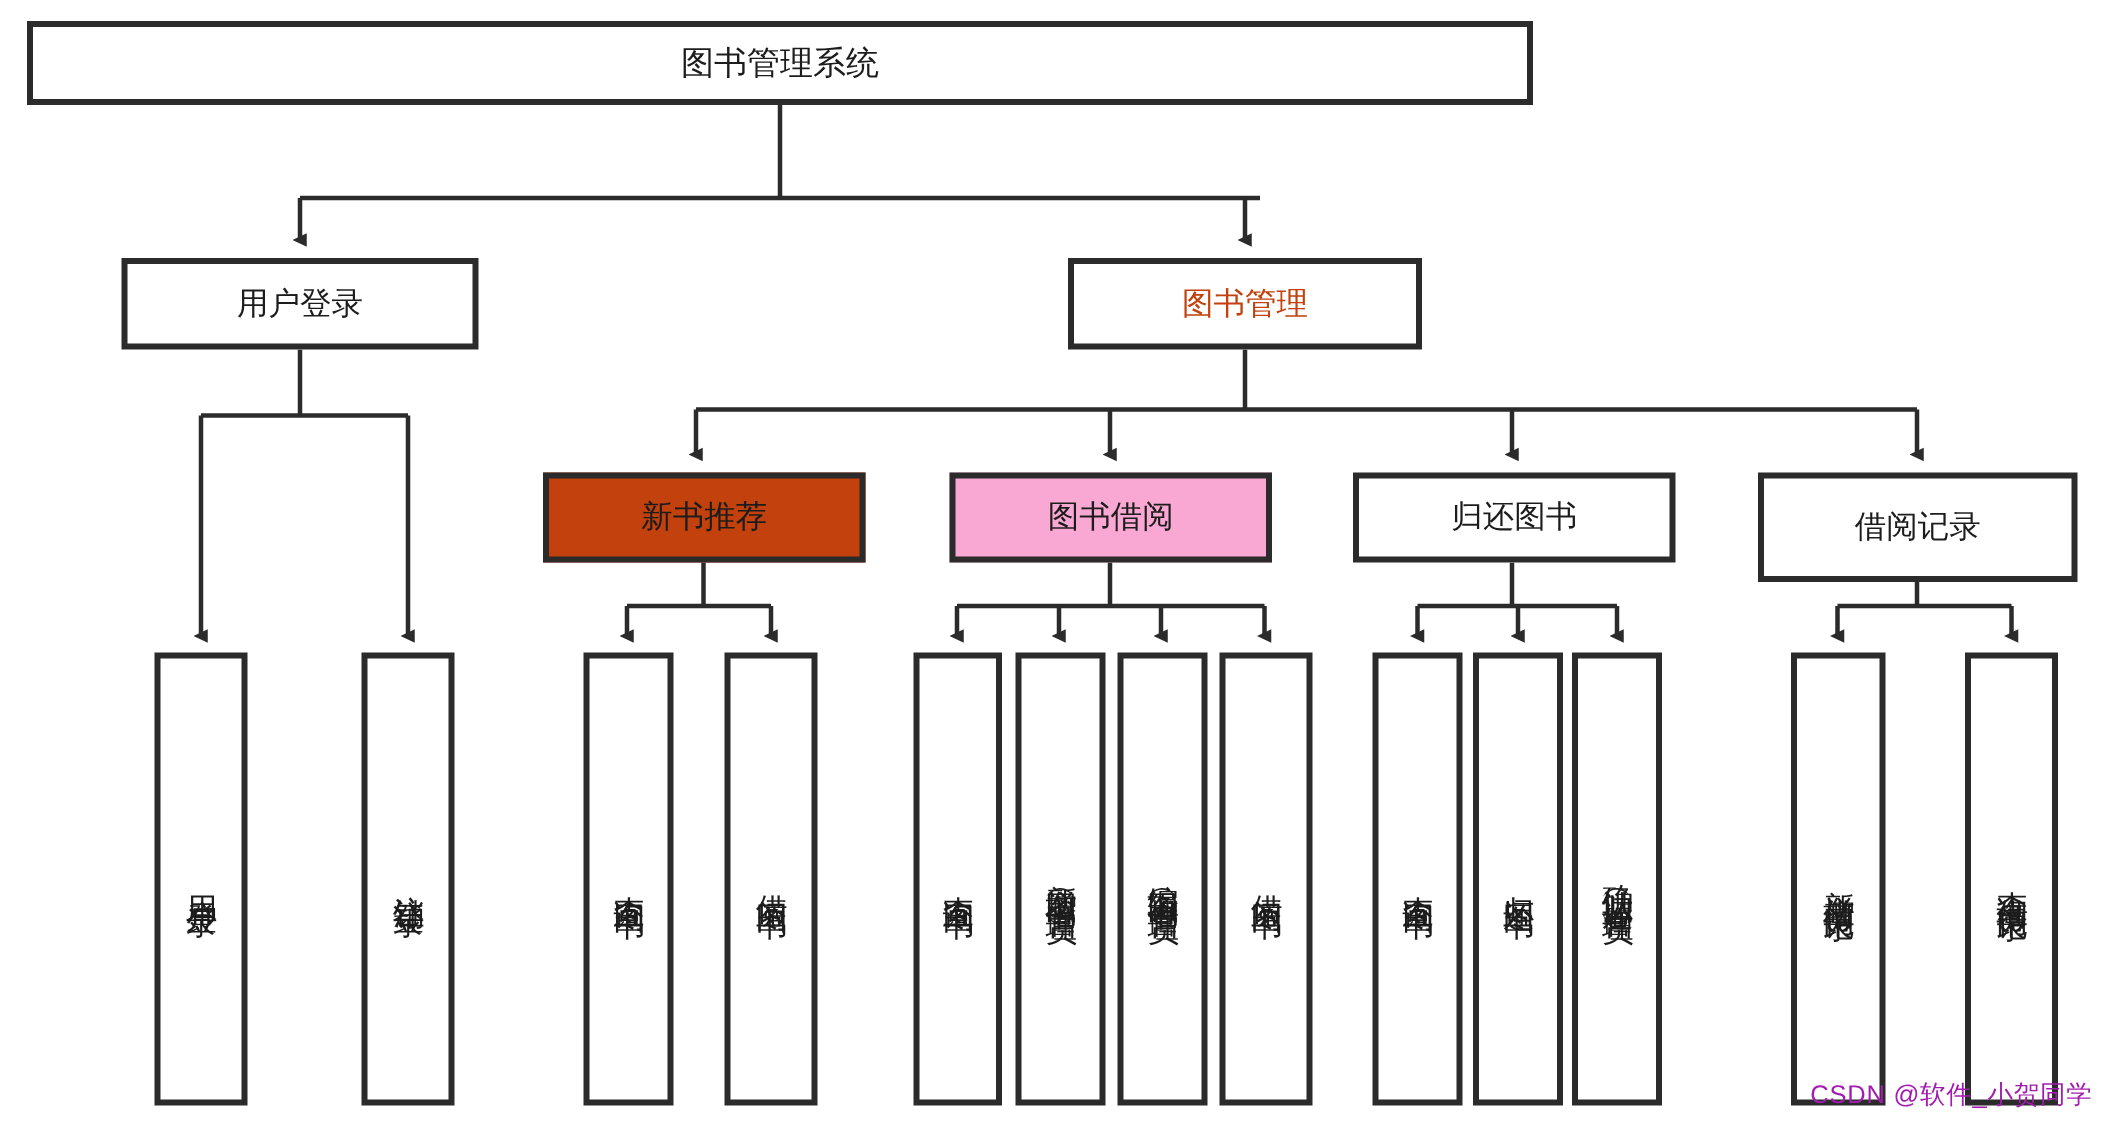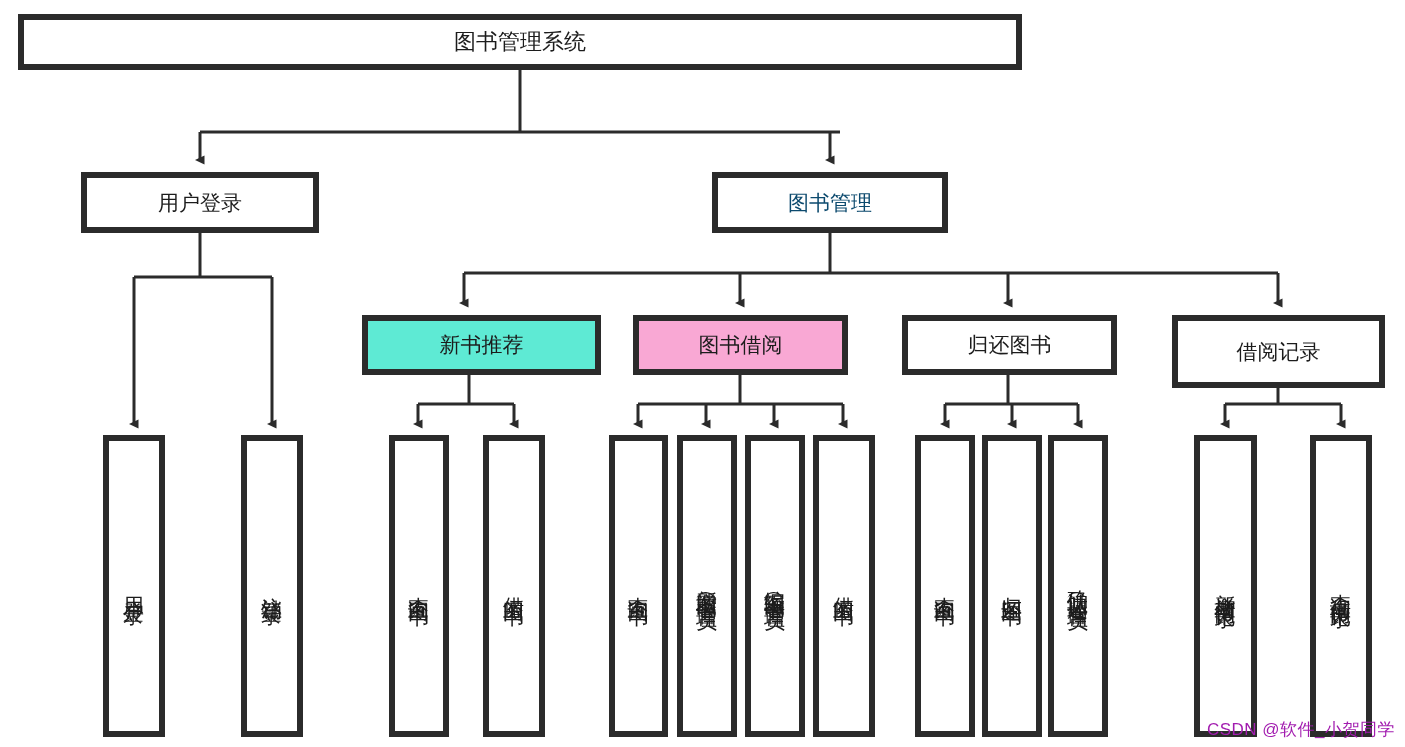--- a/index.html
+++ b/index.html
@@ -21,21 +21,21 @@
     position: absolute;
     left: 0;
     top: 0;
     width: 1405px;
     height: 747px;
   }
   .node {
     position: absolute;
     box-sizing: border-box;
     background: #ffffff;
-    border: 6px solid #eab308;
+    border: 4px solid #eab308;
     display: flex;
     align-items: center;
     justify-content: center;
     z-index: 2;
   }
   .node .label {
     color: #1c1c1c;
     text-align: center;
     line-height: 1.12;
     white-space: nowrap;
@@ -124,24 +124,24 @@
   </svg>
 
   <div class="node horiz root" style="left: 18px; top: 14px; width: 1004px; height: 56px; border-color: rgb(43, 43, 43); background: rgb(255, 255, 255);">
     <span class="label" style="color: rgb(28, 28, 28);">图书管理系统</span>
   </div>
 
   <div class="node horiz" style="left: 81px; top: 172px; width: 238px; height: 61px; border-color: rgb(43, 43, 43); background: rgb(255, 255, 255);">
     <span class="label" style="color: rgb(28, 28, 28);">用户登录</span>
   </div>
   <div class="node horiz" style="left: 712px; top: 172px; width: 236px; height: 61px; border-color: rgb(43, 43, 43); background: rgb(255, 255, 255);">
-    <span class="label" style="color: #0c4a6e;">图书管理</span>
+    <span class="label" style="color: #c2410c;">图书管理</span>
   </div>
 
-  <div class="node horiz" style="left: 362px; top: 315px; width: 239px; height: 60px; border-color: rgb(43, 43, 43); background: #5eead4;">
+  <div class="node horiz" style="left: 362px; top: 315px; width: 215px; height: 60px; border-color: rgb(43, 43, 43); background: #c2410c;">
     <span class="label" style="color: rgb(28, 28, 28);">新书推荐</span>
   </div>
   <div class="node horiz" style="left: 633px; top: 315px; width: 215px; height: 60px; border-color: rgb(43, 43, 43); background: #f9a8d4;">
     <span class="label" style="color: rgb(28, 28, 28);">图书借阅</span>
   </div>
   <div class="node horiz" style="left: 902px; top: 315px; width: 215px; height: 60px; border-color: rgb(43, 43, 43); background: rgb(255, 255, 255);">
     <span class="label" style="color: rgb(28, 28, 28);">归还图书</span>
   </div>
   <div class="node horiz" style="left: 1172px; top: 315px; width: 213px; height: 73px; border-color: rgb(43, 43, 43); background: rgb(255, 255, 255);">
     <span class="label" style="color: rgb(28, 28, 28);">借阅记录</span>

